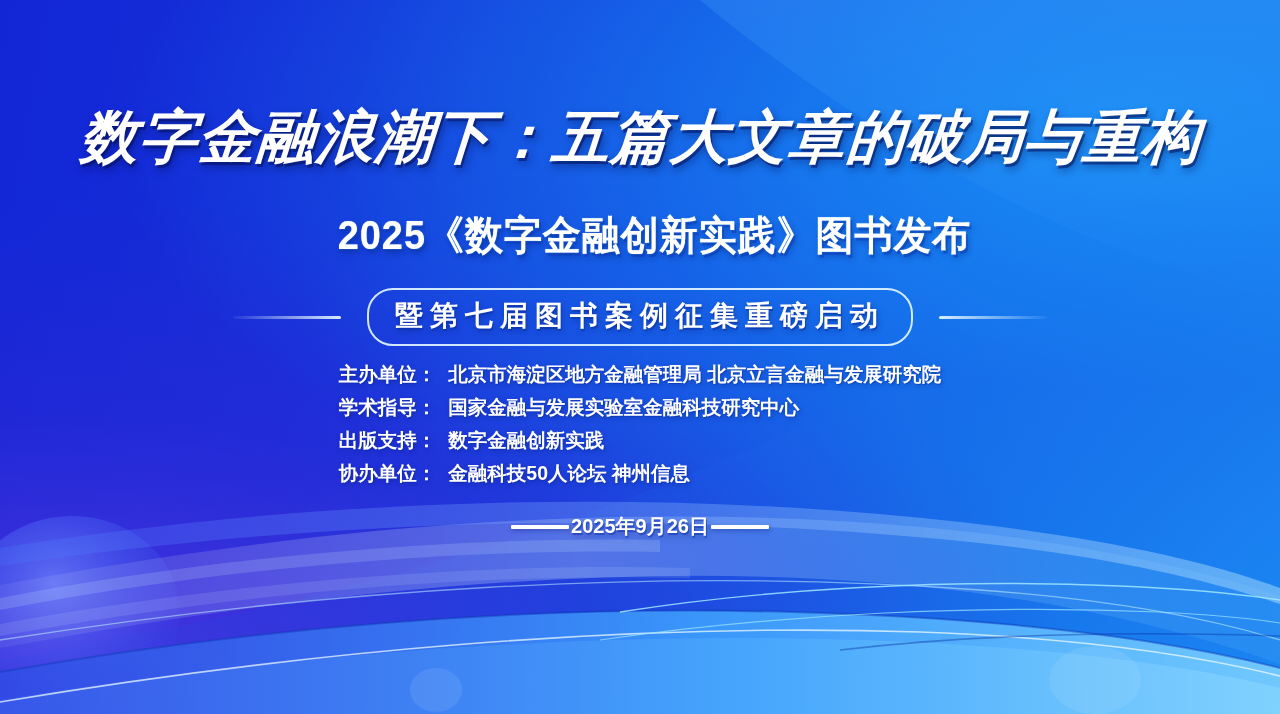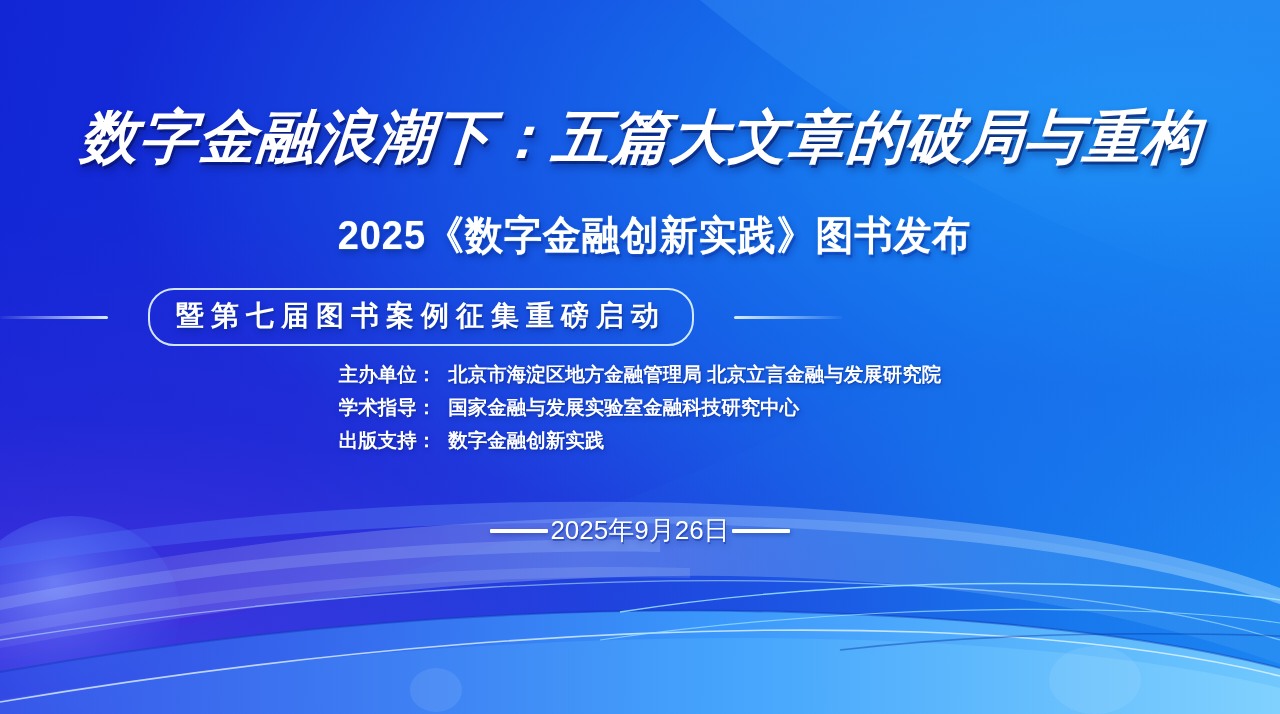--- a/index.html
+++ b/index.html
@@ -61,22 +61,22 @@
     transform:scaleX(.95);
     text-shadow:
       0 0 1px rgba(150,215,255,.9),
       2px 3px 0 rgba(12,60,180,.55),
       2px 4px 7px rgba(5,30,120,.45);
   }
 
   
   .pill-row{
     position:absolute; top:288px; left:0; right:0;
-    display:flex; align-items:center; 
-    gap:40px;
+    display:flex; align-items:center; justify-content:center;
+    gap:26px;
   }
   .rule{
     width:108px; height:3px; border-radius:2px;
     background:linear-gradient(90deg, rgba(215,240,255,.05), rgba(225,245,255,.95));
   }
   .rule.right{
     background:linear-gradient(90deg, rgba(225,245,255,.95), rgba(215,240,255,.05));
   }
   .pill{
     border:2.5px solid rgba(226,245,255,.92);
@@ -112,22 +112,22 @@
   .date-row{
     position:absolute; top:513px; left:0; right:0;
     display:flex; align-items:center; justify-content:center; gap:0;
   }
   .date-dash{
     width:58px; height:4px;
     background:#ffffff; border-radius:1px;
     box-shadow:1px 2px 4px rgba(5,25,110,.35);
   }
   .date-text{
-    font-size:26px;
-    font-weight:400;
+    font-size:20px;
+    font-weight:700;
     color:#ffffff;
     letter-spacing:0px;
     padding:0 2px;
     white-space:nowrap;
     text-shadow:1px 2px 0 rgba(10,45,165,.45), 1px 3px 6px rgba(5,25,110,.35);
   }
 </style>
 </head>
 <body>
 
@@ -220,20 +220,23 @@
     <div class="info-inner">
       <div class="info-line">
         <span class="info-label">主办单位：</span><span>北京市海淀区地方金融管理局  北京立言金融与发展研究院</span>
       </div>
       <div class="info-line">
         <span class="info-label">学术指导：</span><span>国家金融与发展实验室金融科技研究中心</span>
       </div>
       <div class="info-line">
         <span class="info-label">出版支持：</span><span>数字金融创新实践</span>
       </div>
+      <div class="info-line">
+        <span class="info-label">协办单位：</span><span>金融科技50人论坛  神州信息</span>
+      </div>
     </div>
   </div>
 
   <div class="date-row">
     <span class="date-dash"></span>
     <span class="date-text">2025年9月26日</span>
     <span class="date-dash"></span>
   </div>
 
 </div>

